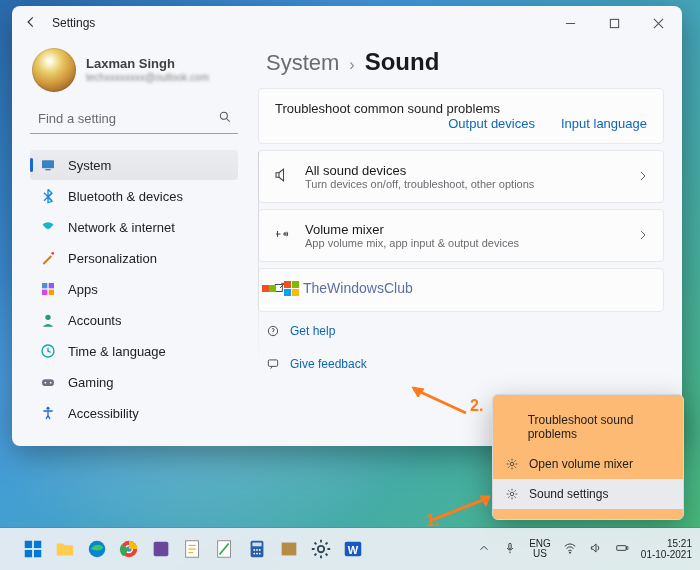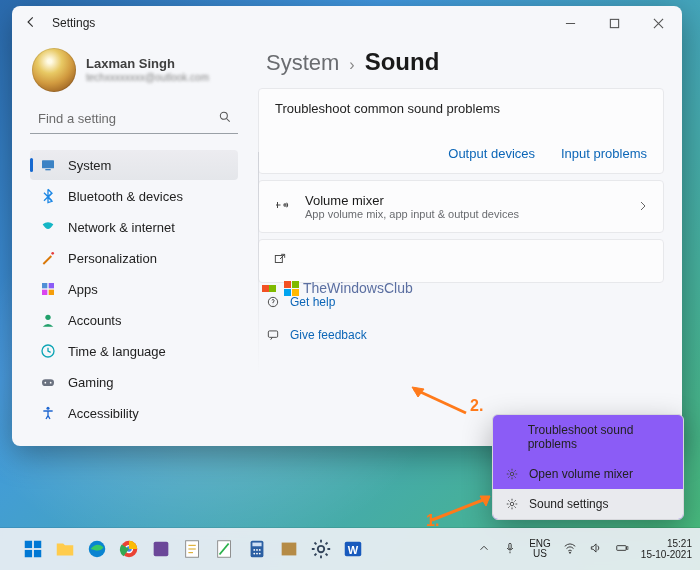--- a/index.html
+++ b/index.html
@@ -40,36 +40,36 @@
   .navitem.active::before { content:""; position:absolute; left:0; top:8px; bottom:8px; width:3px; background:#1769d0; border-radius:2px;}
   .navicon { width:16px; height:16px; display:flex; align-items:center; justify-content:center;}
   .navicon svg{width:16px;height:16px;}
   .main { flex:1; padding:4px 18px 6px 10px; overflow:auto;}
   .crumb { display:flex; align-items:baseline; gap:10px; padding:4px 0 12px 8px;}
   .crumb-parent { font-size:22px; color:#6a6c70;}
   .crumb-sep { color:#888; font-size:16px;}
   .crumb-current { font-size:24px; font-weight:600; color:#1a1a1a;}
   .card { background:#fcfcfd; border:1px solid #e7e8eb; border-radius:4px; margin-bottom:6px; }
   .troubleshoot-card { padding:12px 16px 12px 16px;}
-  .ts-title { font-size:13px; color:#222; margin-bottom:30px;}
+  .ts-title { font-size:13px; color:#222; }
   .ts-links { display:flex; justify-content:flex-end; gap:26px; font-size:13px; color:#0c66b7;}
   .row-card { display:flex; align-items:center; gap:14px; padding:12px 14px;}
   .row-icon svg{width:18px;height:18px;stroke:#444;stroke-width:1.4;fill:none;}
   .row-body { flex:1; display:flex; flex-direction:column; }
   .row-title { font-size:13px; color:#1a1a1a;}
   .row-sub { font-size:11px; color:#6a6c70;}
   .chev-right svg{width:12px;height:12px;stroke:#666;stroke-width:2;fill:none;}
   .open-ext svg{width:14px;height:14px;stroke:#444;stroke-width:1.6;fill:none;}
   .help-links { display:flex; flex-direction:column; gap:19px; padding:6px 2px 2px 8px;}
   .help-link { display:flex; align-items:center; gap:10px; font-size:12px; color:#0c66b7;}
   .help-link svg{width:14px;height:14px;stroke:#444;stroke-width:1.6;fill:none;}
   .watermark { position:absolute; left:262px; top:280px; font-size:14px; color:#5b6fa1; display:flex; align-items:center; gap:4px; pointer-events:none;}
   .watermark .wsq { display:inline-flex;}
   .watermark .wsq span{width:7px;height:7px; display:inline-block;}
-  .context-menu { position:absolute; right:16px; bottom:50px; width:192px; background:#8b5cf6; border:1px solid #d6d7db; border-radius:6px; box-shadow:0 10px 30px rgba(0,0,0,0.3); overflow:hidden; padding:0 0;}
+  .context-menu { position:absolute; right:16px; bottom:50px; width:192px; background:#fdba74; border:1px solid #d6d7db; border-radius:6px; box-shadow:0 10px 30px rgba(0,0,0,0.3); overflow:hidden; padding:10px 0;}
   .cm-item { display:flex; align-items:center; gap:10px; padding:8px 12px; font-size:12px; color:#222;}
   .cm-item.selected { background:#e9eaee;}
   .cm-item svg{width:14px;height:14px;stroke:#444;stroke-width:1.6;fill:none;}
   .cm-spacer { width:14px; height:14px; }
   .taskbar { position:absolute; bottom:0; left:0; right:0; height:42px; background: rgba(235,239,244,0.92); backdrop-filter: blur(6px); display:flex; align-items:center; justify-content:space-between; padding:0 8px; box-shadow:0 -1px 0 rgba(0,0,0,0.08);}
   .tb-center { display:flex; align-items:center; gap:6px; margin-left:12px;}
   .ticon { width:26px; height:26px; border-radius:4px; display:flex; align-items:center; justify-content:center;}
   .ticon svg{width:22px;height:22px;}
   .tray { display:flex; align-items:center; gap:12px; font-size:10px; color:#222;}
   .tray .lang { display:flex; flex-direction:column; align-items:center; line-height:1;}
@@ -219,24 +219,37 @@
       <div class="crumb">
         <span class="crumb-parent">System</span>
         <span class="crumb-sep">›</span>
         <span class="crumb-current">Sound</span>
       </div>
 
       <div class="card troubleshoot-card">
         <div class="ts-title">Troubleshoot common sound problems</div>
         <div class="ts-links">
           <span>Output devices</span>
-          <span>Input problems</span>
-        </div>
-      </div>
-
+          <span>Input language</span>
+        </div>
+      </div>
+
+      <div class="card row-card">
+        <span class="row-icon"><svg viewBox="0 0 24 24">
+              <rect x="4" y="9" width="4" height="6"></rect>
+              <path d="M8 9 L14 4 V20 L8 15"></path>
+            </svg></span>
+        <div class="row-body">
+          <span class="row-title">All sound devices</span>
+          <span class="row-sub">Turn devices on/off, troubleshoot, other options</span>
+        </div>
+        <span class="chev-right"><svg viewBox="0 0 24 24">
+              <path d="M8 4 L16 12 L8 20"></path>
+            </svg></span>
+      </div>
 
       <div class="card row-card">
         <span class="row-icon"><svg viewBox="0 0 24 24">
               <path d="M4 12 H10 M6 8 V16"></path>
               <circle cx="16" cy="12" r="1.5"></circle>
               <path d="M18 9 Q21 12 18 15"></path>
             </svg></span>
         <div class="row-body">
           <span class="row-title">Volume mixer</span>
           <span class="row-sub">App volume mix, app input &amp; output devices</span>
@@ -421,16 +434,16 @@
     <span><svg viewBox="0 0 24 24">
           <path d="M4 10 H7 L12 5 V19 L7 14 H4 Z"></path>
           <path d="M15 8 Q19 12 15 16"></path>
         </svg></span>
     <span><svg viewBox="0 0 24 24">
           <rect x="3" y="8" width="16" height="8" rx="1"></rect>
           <rect x="20" y="10" width="2" height="4"></rect>
         </svg></span>
     <div class="clock">
       <span>15:21</span>
-        <span>15-10-2021</span>
+        <span>01-10-2021</span>
     </div>
   </div>
 </div>
 
 </body></html>

